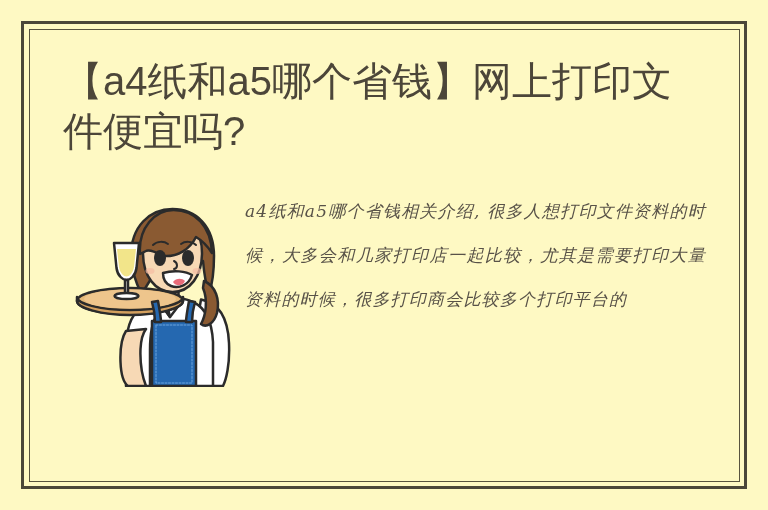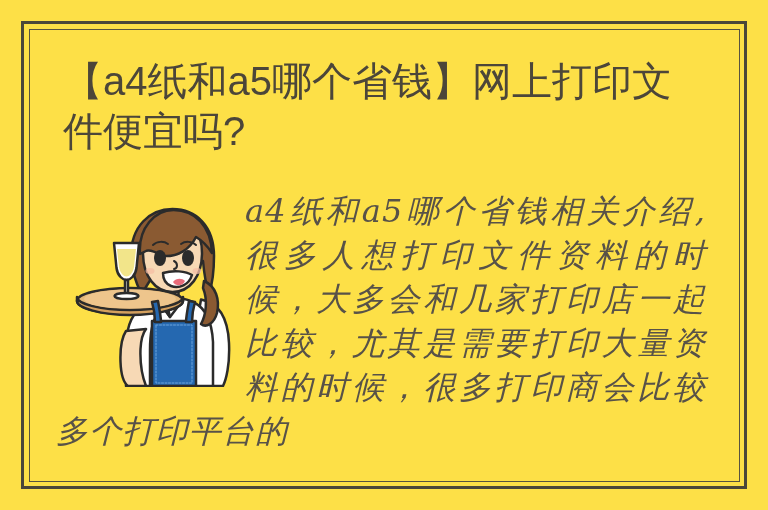--- a/index.html
+++ b/index.html
@@ -12,21 +12,21 @@
     height: 510px;
     background: #fdfdf3;
     font-family: "Liberation Sans", sans-serif;
     overflow: hidden;
   }
 
   .page {
     position: relative;
     width: 768px;
     height: 510px;
-    background: #fde047;
+    background: #fef9c3;
     box-sizing: border-box;
   }
 
   
   .frame-outer {
     position: absolute;
     left: 21px;
     top: 21px;
     width: 726px;
     height: 468px;
@@ -87,21 +87,21 @@
   .figure svg {
     display: block;
     width: 165px;
     height: 190px;
   }
 
   .article-body {
     margin: 0;
     padding: 0;
     font-family: "DejaVu Serif", "Liberation Serif", serif;
-    font-size: 32px;
+    font-size: 17px;
     line-height: 44px;
     color: #585248;
     text-align: justify;
     text-justify: inter-character;
     letter-spacing: 1.2px;
     font-style: italic;
     font-weight: 400;
   }
 </style>
 </head>

